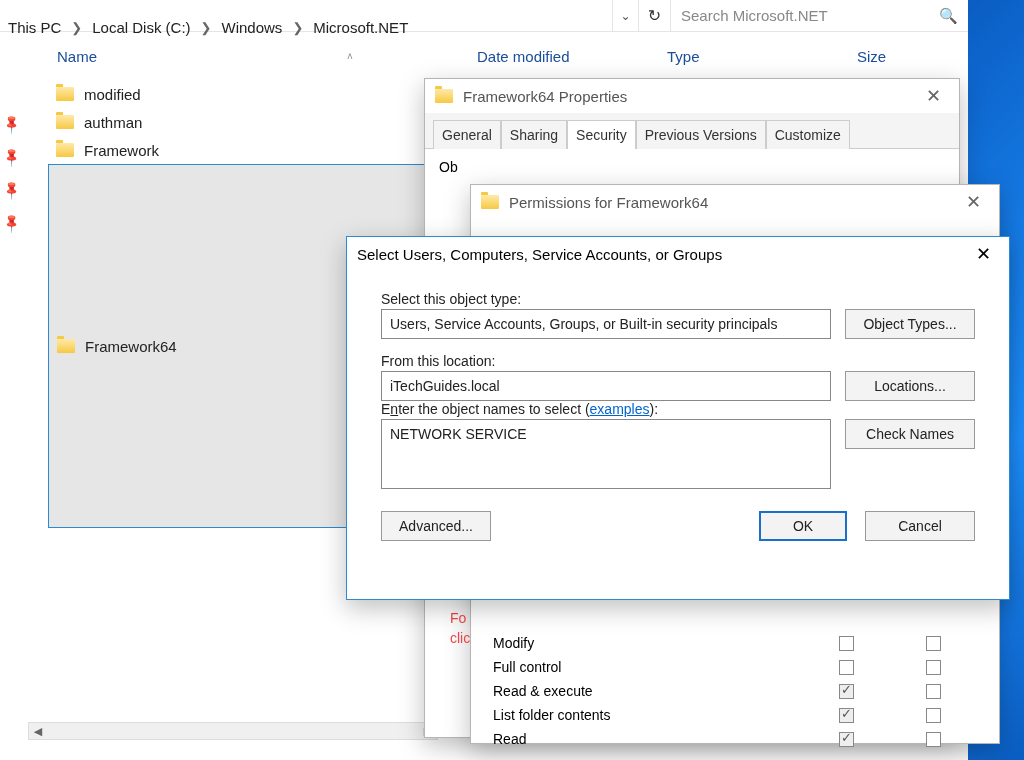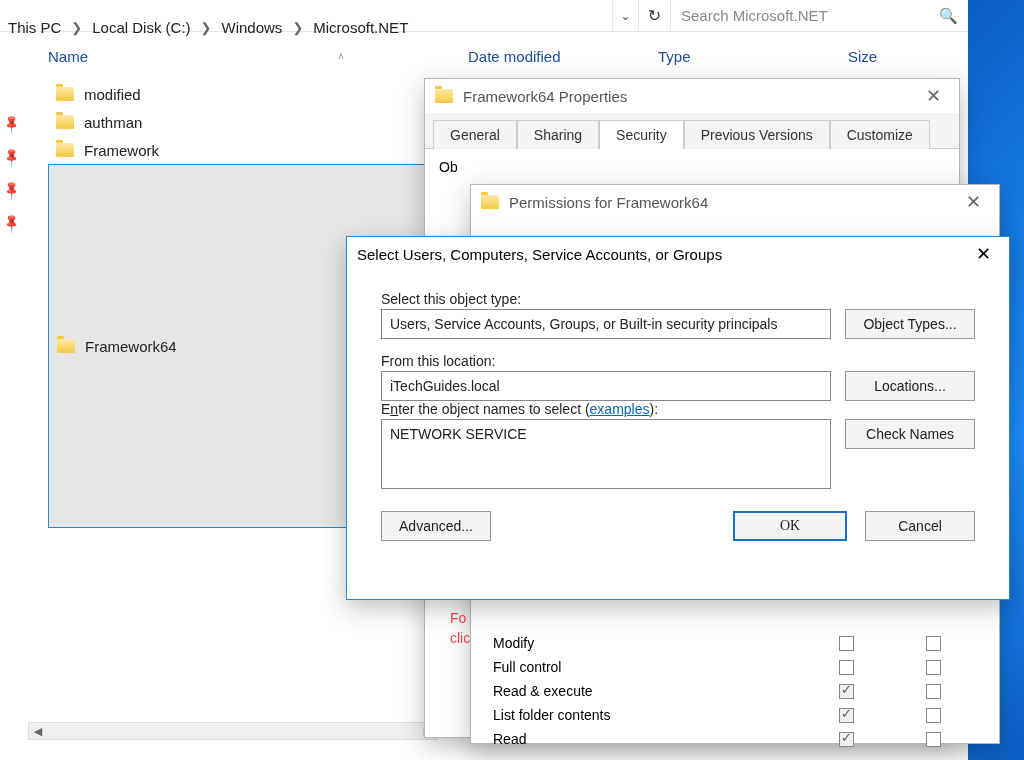--- a/index.html
+++ b/index.html
@@ -16,21 +16,21 @@
 .addrrow { height: 32px; border-bottom: 1px solid #e5e5e5; display: flex; align-items: stretch; }
 .addrbar { flex: 1; display: flex; align-items: center; padding-left: 4px; font-size: 15px; color: #222; margin-top: 23px; }
 .crumb { padding: 0 4px; }
 .chev { padding: 0 6px; color: #666; font-size: 13px; }
 .addr-drop { width: 26px; display: flex; align-items: center; justify-content: center; border-left: 1px solid #e5e5e5; color: #555; font-size: 12px; }
 .addr-refresh { width: 32px; display: flex; align-items: center; justify-content: center; border-left: 1px solid #e5e5e5; color: #333; font-size: 16px; }
 .searchbox { width: 298px; border-left: 1px solid #e5e5e5; display: flex; align-items: center; padding: 0 10px; color: #888; font-size: 15px; justify-content: space-between; }
 .searchbox .mag { color: #333; font-size: 15px; }
 
 
-.colhdr { height: 48px; display: flex; align-items: center; font-size: 15px; color: #1a4d9a; padding-left: 48px; border-bottom: 0; }
+.colhdr { height: 48px; display: flex; align-items: center; font-size: 15px; color: #1a4d9a; padding-left: 48px; border-bottom: 0; margin-left: 9px; }
 .colhdr .name { width: 420px; display: flex; align-items: center; gap: 160px; }
 .colhdr .sorttri { color: #888; font-size: 10px; margin-left: 90px; }
 .colhdr .dm { width: 190px; }
 .colhdr .ty { width: 190px; }
 .colhdr .sz { width: 80px; }
 
 
 .pins { position: absolute; left: 0; top: 98px; width: 22px; }
 .pin { color: #888; font-size: 13px; transform: rotate(-45deg); margin: 18px 0 0 4px; }
 
@@ -45,21 +45,21 @@
 .hscroll .arr { width: 18px; text-align: center; color: #666; font-size: 11px; }
 
 
 .win { position: absolute; background: #fff; border: 1px solid #b5b5b5; box-shadow: 0 8px 24px rgba(0,0,0,.25); }
 .win .titlebar { height: 34px; display: flex; align-items: center; padding: 0 10px; font-size: 15px; color: #555; }
 .win .titlebar .ficon { margin-right: 10px; }
 .win .closex { margin-left: auto; font-size: 18px; color: #666; padding: 4px 8px; }
 
 .props { left: 424px; top: 78px; width: 536px; height: 660px; }
 .tabs { display: flex; padding: 6px 8px 0 8px; gap: 0; font-size: 14px; color: #333; border-bottom: 1px solid #ccc; background: #f4f4f4; }
-.tab { padding: 6px 16px; border: 1px solid #ccc; border-bottom: none; background: #f4f4f4; position: relative; top: 1px; }
+.tab { padding: 6px 8px; border: 1px solid #ccc; border-bottom: none; background: #f4f4f4; position: relative; top: 1px; }
 .tab.active { background: #fff; }
 .propsbody { padding: 10px 14px; font-size: 14px; }
 
 
 .perm { left: 470px; top: 184px; width: 530px; height: 560px; }
 .permbody { padding: 12px 16px; font-size: 14px; }
 .permtable { margin-top: 400px; }
 .permtable .phrow { display: flex; font-size: 14px; padding: 4px 6px; align-items: center; }
 .permtable .phrow .lab { flex: 1; }
 .cb { width: 15px; height: 15px; border: 1px solid #888; display: inline-block; margin: 0 36px; background: #fff; position: relative; }
@@ -72,21 +72,21 @@
 .sel .closex { color: #000; }
 .selbody { padding: 14px 34px; font-size: 14px; color: #222; }
 .fieldlab { margin-top: 6px; margin-bottom: 2px; }
 .fieldrow { display: flex; align-items: flex-start; gap: 14px; }
 .txt { flex: 1; border: 1px solid #888; padding: 6px 8px; font-size: 14px; background: #fff; min-height: 28px; }
 .txtmulti { height: 70px; }
 .btn { width: 130px; height: 30px; border: 1px solid #999; background: #f3f3f3; font-size: 14px; display: flex; align-items: center; justify-content: center; }
 .btnrow { display: flex; gap: 18px; margin-top: 22px; align-items: center; }
 .btnrow .spacer { flex: 1; }
 .btn.small { width: 110px; }
-.btn.primary { border: 2px solid #1a6fc9; width: 114px; font-family: Liberation Serif, serif; }
+.btn.primary { border: 2px solid #1a6fc9; width: 88px; }
 .examples { color: #0066cc; text-decoration: underline; }
 .und { text-decoration: underline; }
 
 .permFor { position: absolute; left: 450px; top: 608px; font-size: 14px; color: #ef4444; line-height: 20px; }
 </style>
 </head>
 <body>
 
 <div class="desktop-strip"></div>
 

